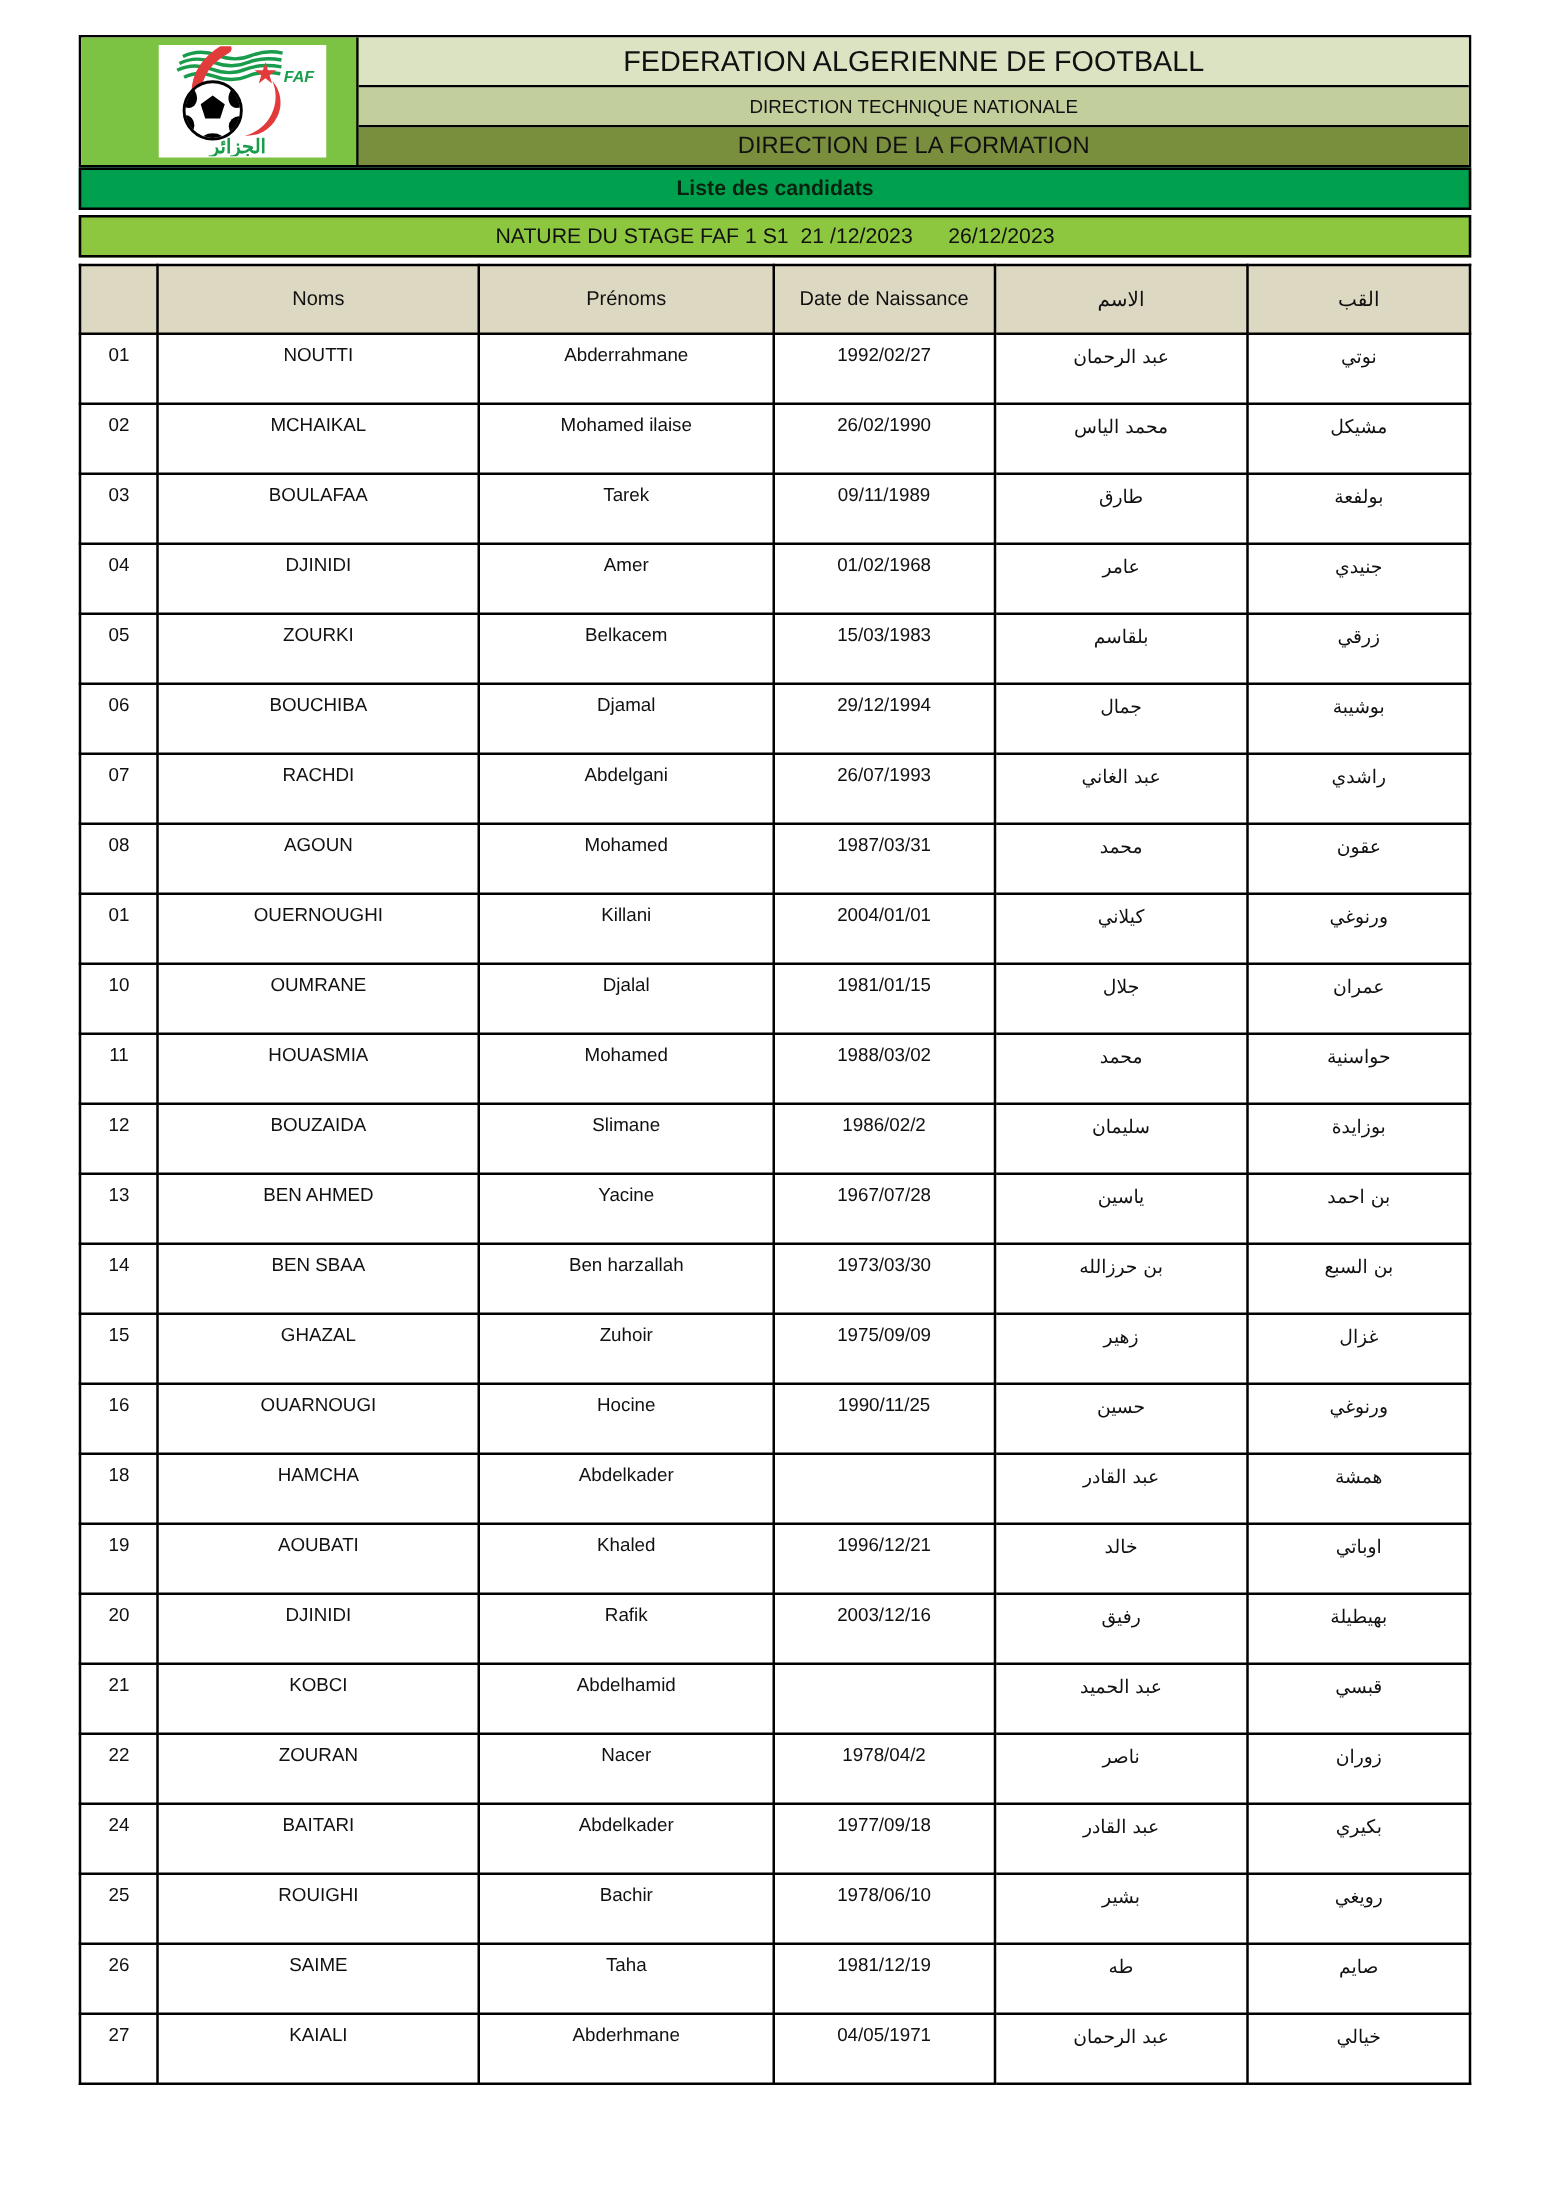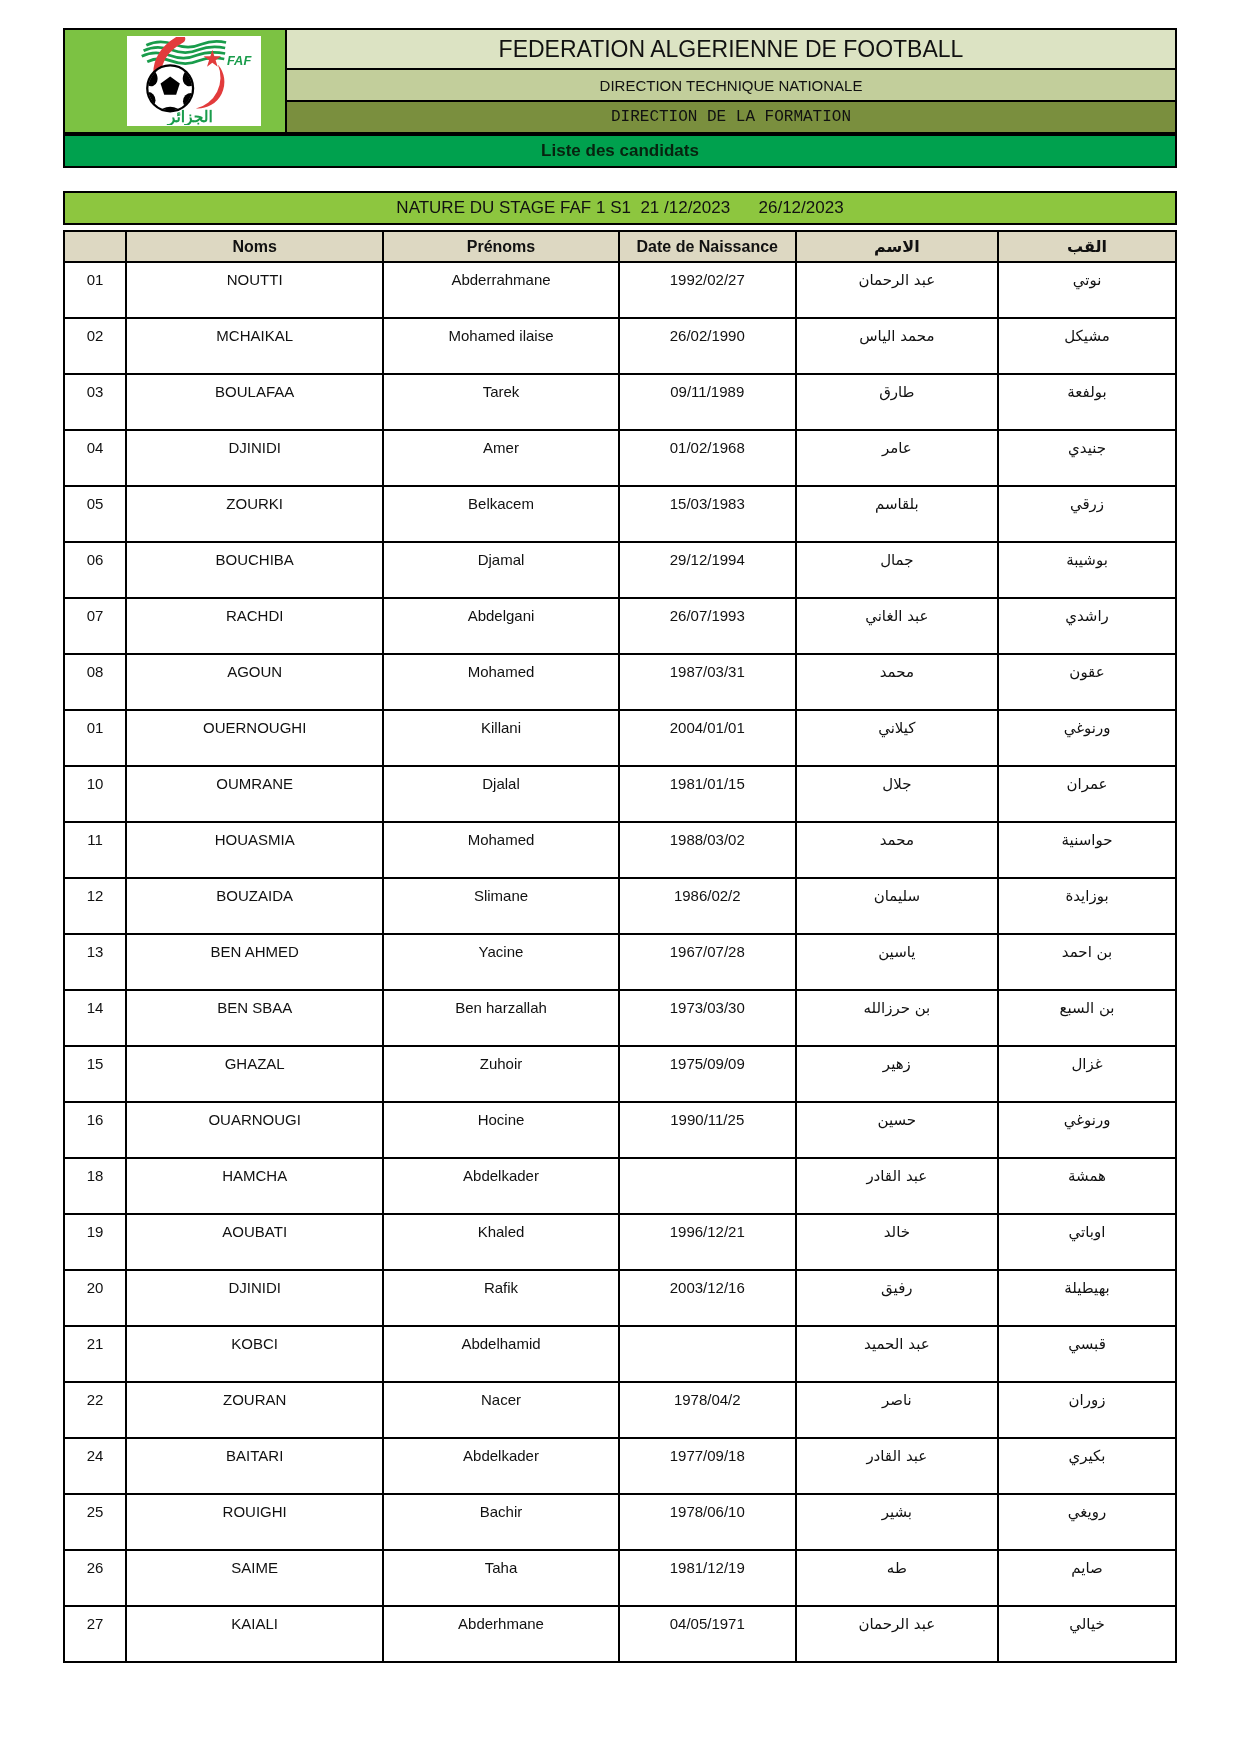--- a/index.html
+++ b/index.html
@@ -11,31 +11,31 @@
 
   
   .header-block{display:flex;border:2px solid #000;}
   .logo-cell{width:183px;background:#7cc243;border-right:2px solid #000;
     display:flex;align-items:center;justify-content:center;padding-left:37px;}
   .logo-box{width:134px;height:90px;background:#fff;display:flex;align-items:center;justify-content:center;}
   .title-rows{flex:1;display:flex;flex-direction:column;}
   .title-row{display:flex;align-items:center;justify-content:center;text-align:center;}
   .title-row.r1{height:38px;background:#dce3c3;border-bottom:2px solid #000;font-size:23px;}
   .title-row.r2{height:30px;background:#c2ce9b;border-bottom:2px solid #000;font-size:15px;}
-  .title-row.r3{height:30px;background:#7a8f3e;font-size:16px;font-family:Liberation Mono, monospace;}
+  .title-row.r3{height:30px;background:#7a8f3e;font-size:19px;}
 
   
   .banner{border:2px solid #000;display:flex;align-items:center;justify-content:center;text-align:center;}
   .banner.liste{height:30px;background:#00a14e;font-weight:bold;font-size:17px;color:#07230f;}
-  .banner.nature{height:30px;background:#8dc63f;font-size:17px;margin-top:23px;white-space:pre;}
+  .banner.nature{height:30px;background:#8dc63f;font-size:17px;margin-top:4px;white-space:pre;}
 
   
   table.cand{width:100%;border-collapse:collapse;margin-top:5px;table-layout:fixed;}
   table.cand th,table.cand td{border:2px solid #000;text-align:center;}
-  table.cand th{height:29px;background:#ddd8c2;font-size:16px;font-weight:bold;padding:0;}
+  table.cand th{height:29px;background:#ddd8c2;font-size:16px;font-weight:normal;padding:12px;}
   table.cand td{height:45px;vertical-align:top;padding-top:8px;font-size:15px;background:#fff;}
   col.c-num{width:5.6%;} col.c-nom{width:23.1%;} col.c-pre{width:21.2%;}
   col.c-date{width:15.9%;} col.c-ar1{width:18.2%;} col.c-ar2{width:16%;}
   .ar{direction:rtl;font-family:"DejaVu Sans", sans-serif;font-size:16px;}
   th.ar{font-size:17px;margin-left:24px;}
 </style>
 </head>
 <body>
 
 <div class="page">

